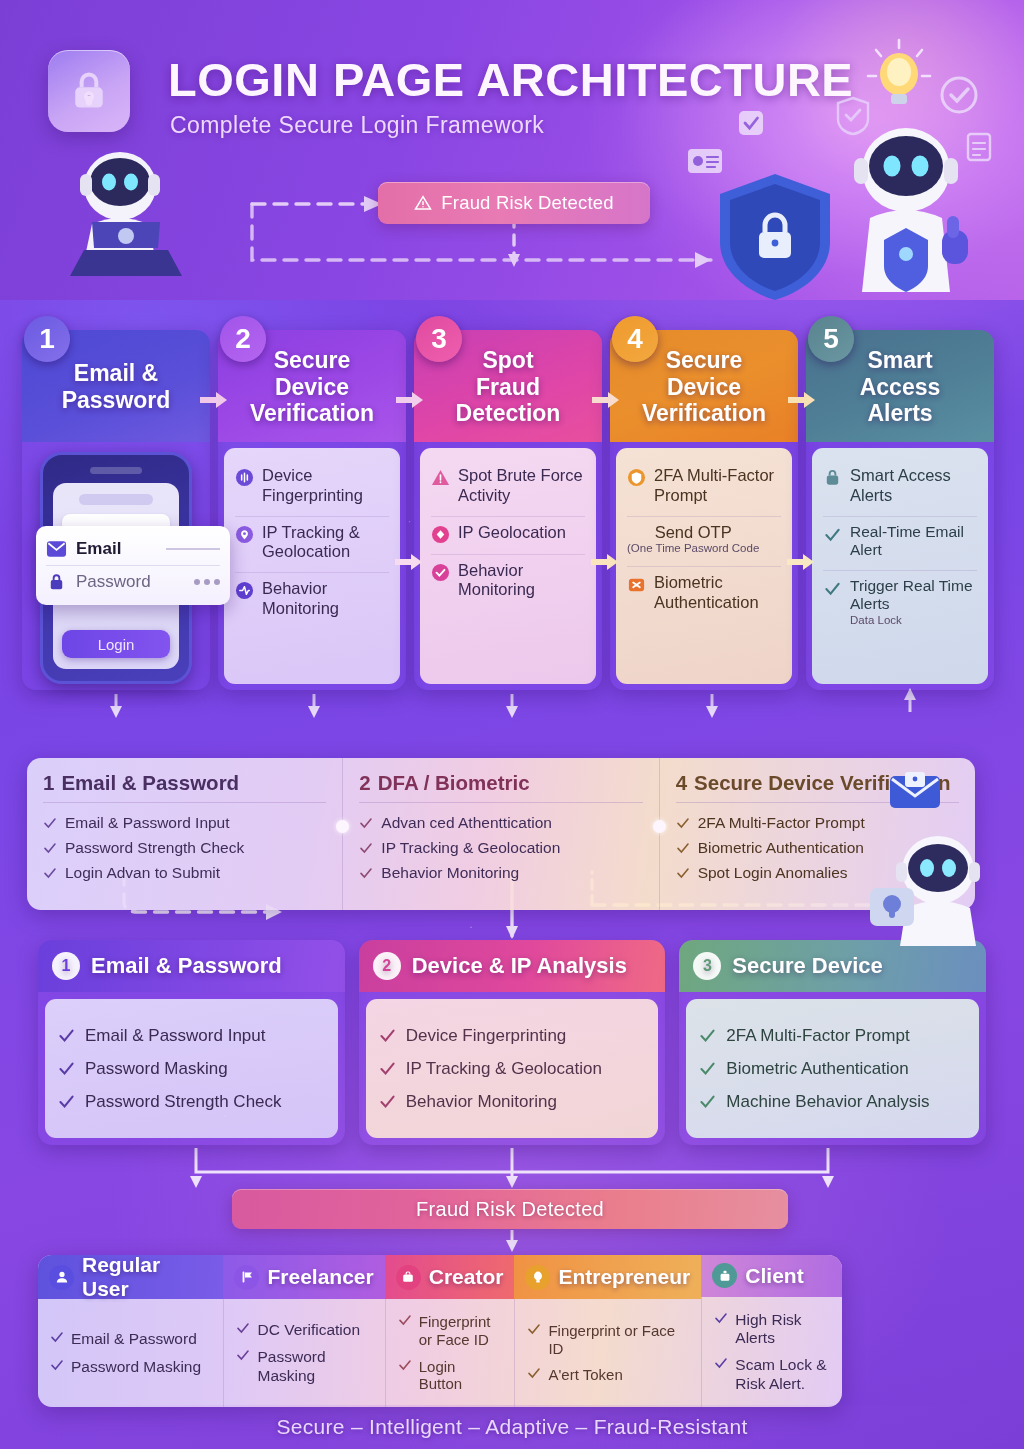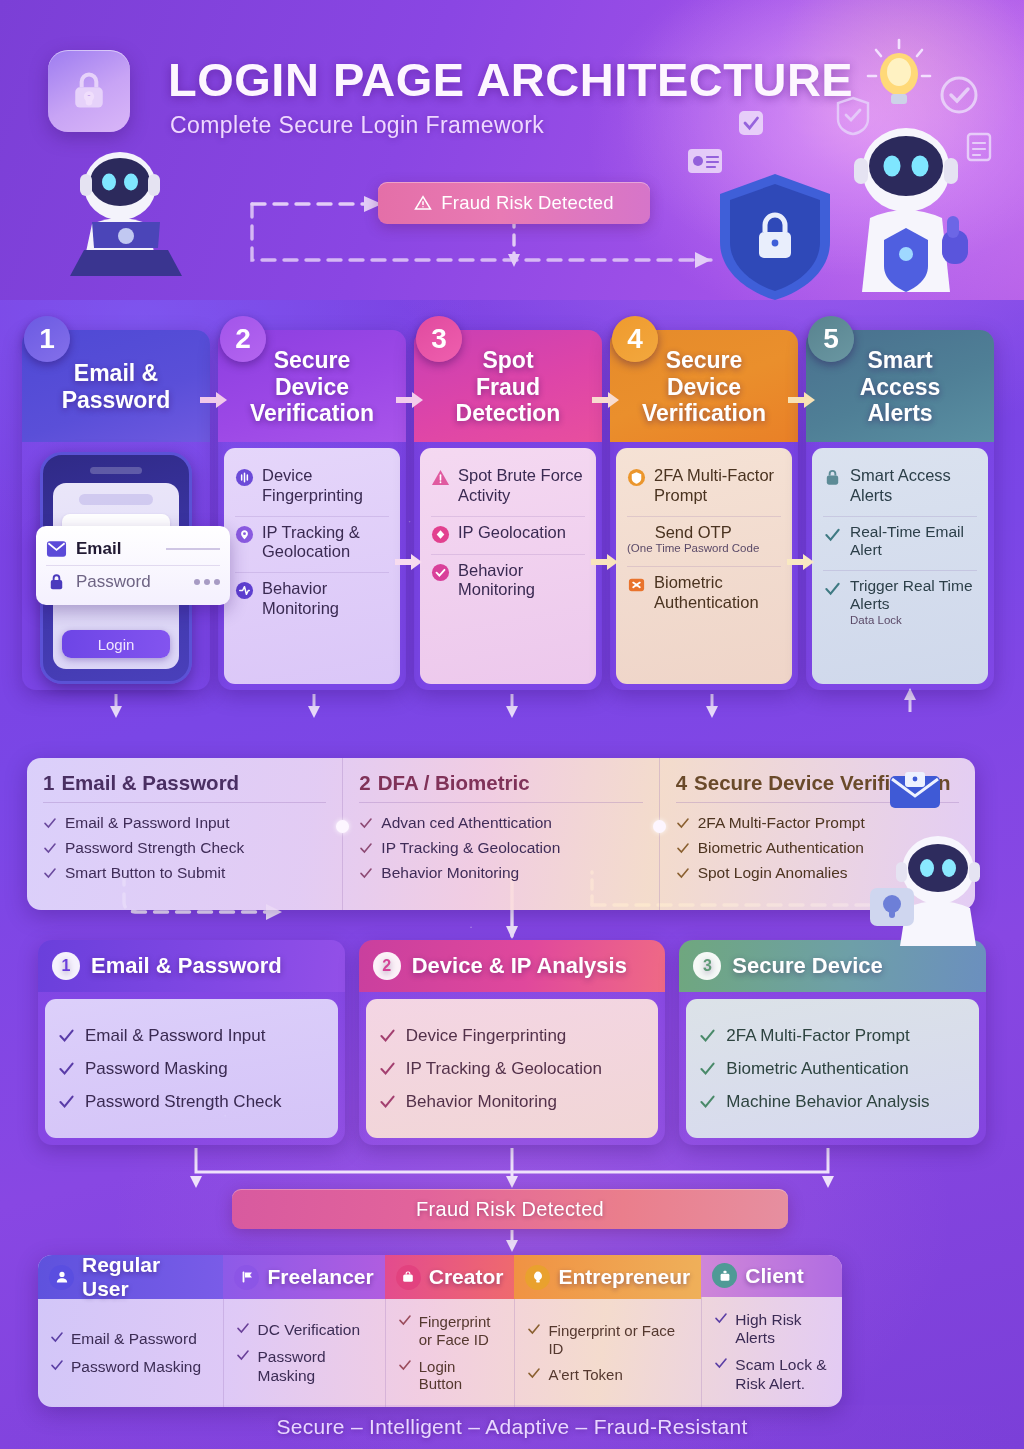--- a/index.html
+++ b/index.html
@@ -630,21 +630,21 @@
     <div class="sum-li">
       <svg class="chk" viewBox="0 0 14 14">
           <path d="M2 7.4 l3.4 3.6 6.6-8" stroke="#6b4a9e" stroke-width="1.6" fill="none" stroke-linecap="round"></path>
         </svg>
       <span>Password Strength Check</span>
     </div>
     <div class="sum-li">
       <svg class="chk" viewBox="0 0 14 14">
           <path d="M2 7.4 l3.4 3.6 6.6-8" stroke="#6b4a9e" stroke-width="1.6" fill="none" stroke-linecap="round"></path>
         </svg>
-      <span>Smart Button to Submit</span>
+      <span>Login Advan to Submit</span>
     </div>
     <div class="joint" style="right:-7px"></div>
   </div>
 
   <div class="sum-col">
     <div class="sum-h">
       <span class="n">2</span><span>DFA / Biometric</span>
     </div>
     <div class="sum-li">
       <svg class="chk" viewBox="0 0 14 14">

